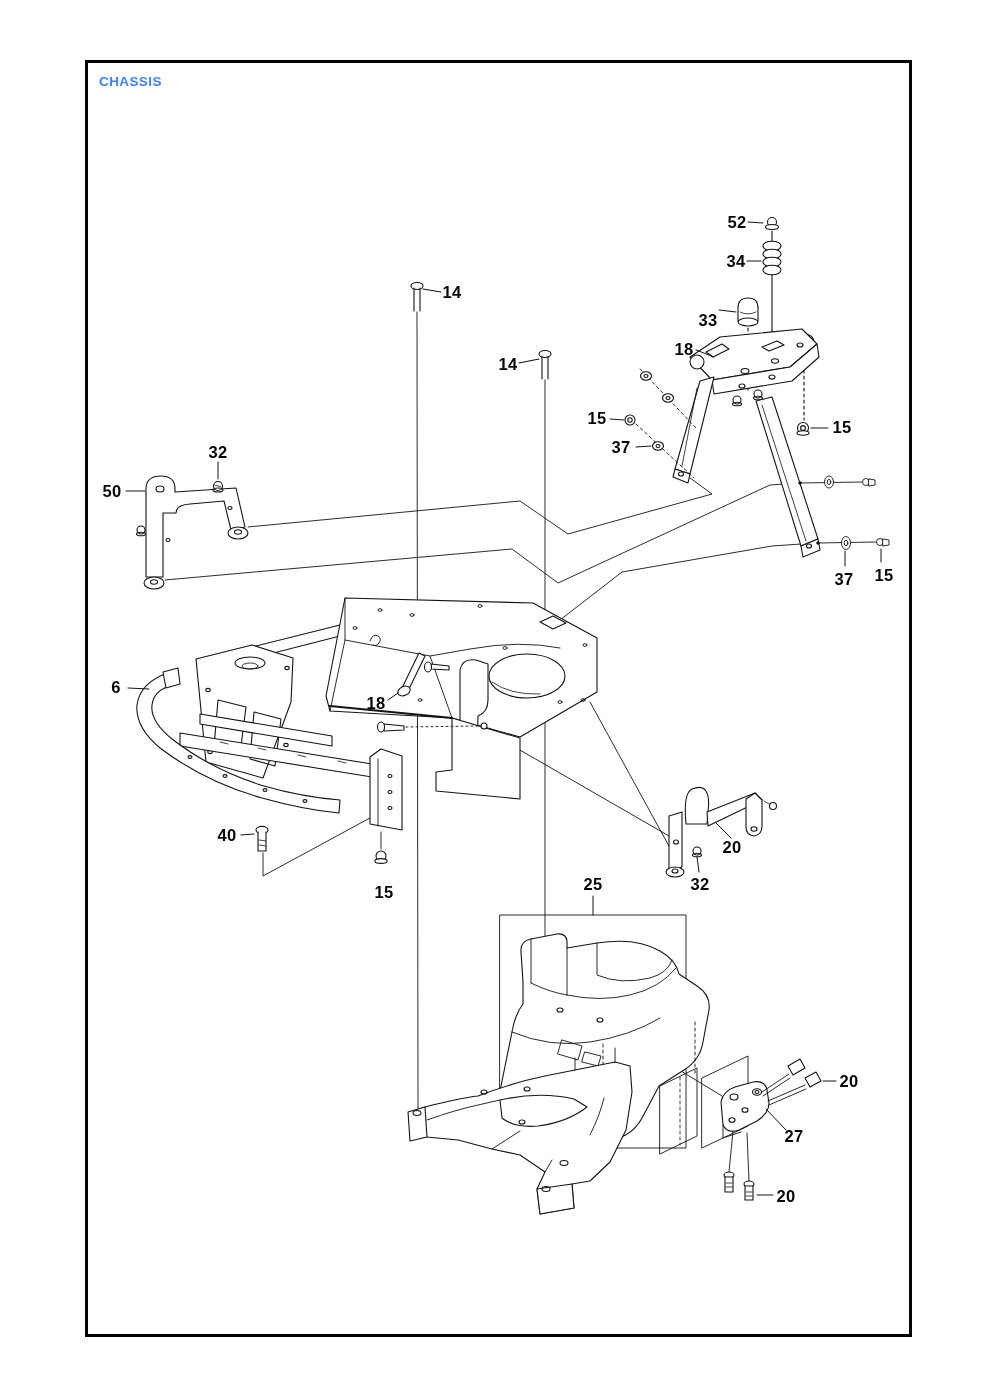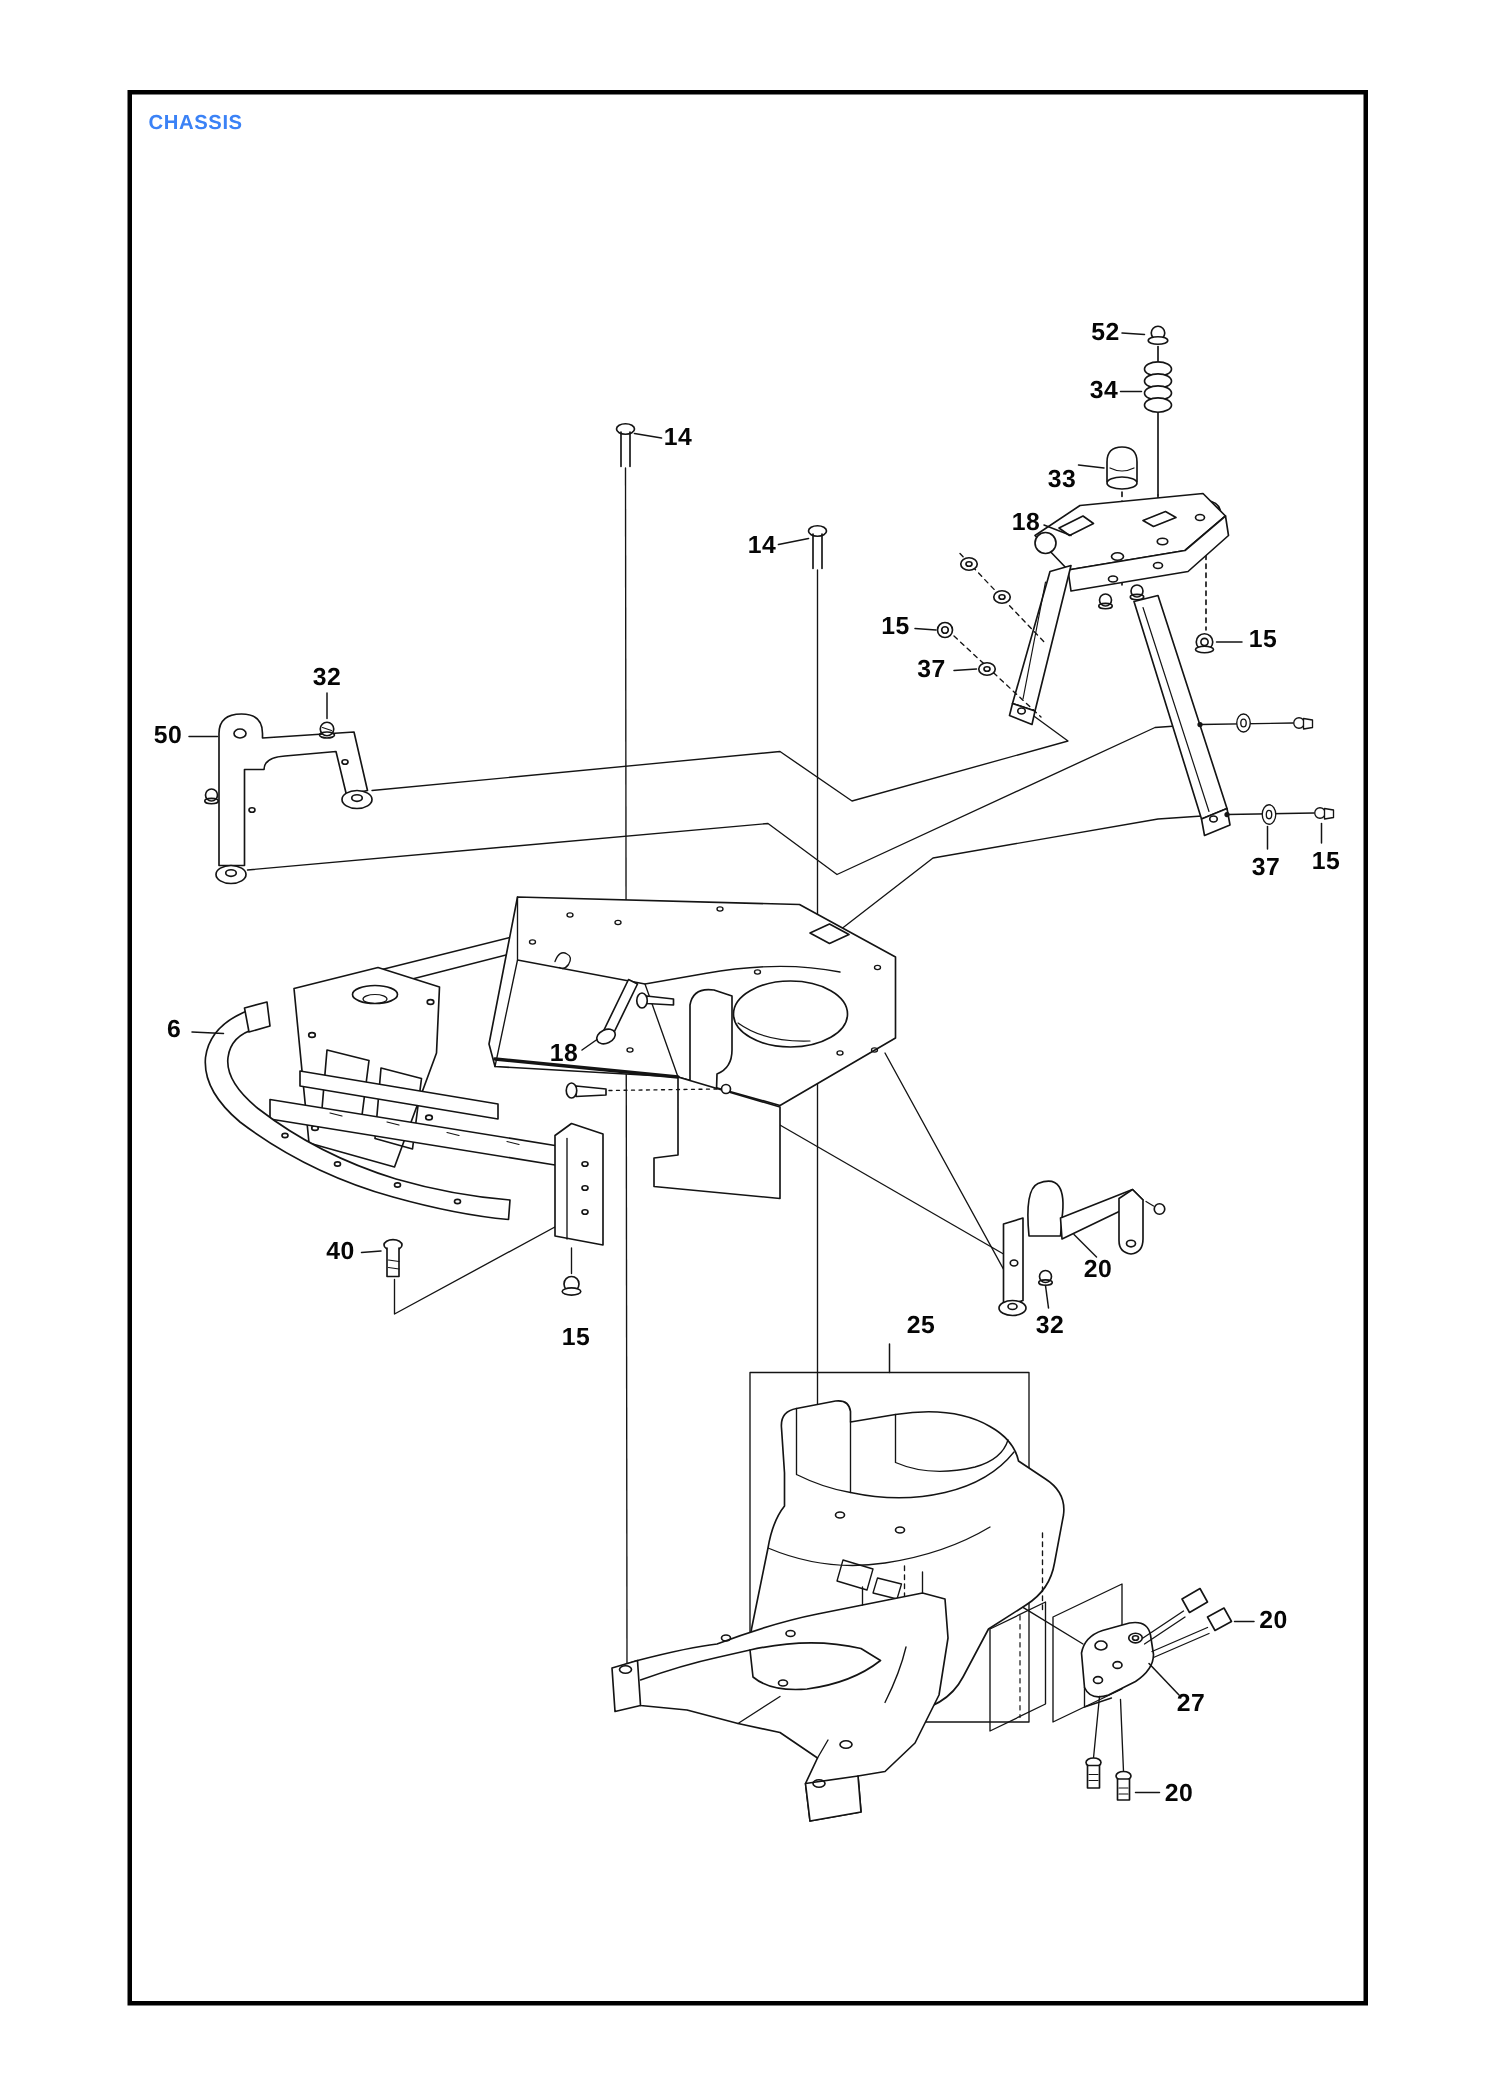--- a/index.html
+++ b/index.html
@@ -374,20 +374,20 @@
     <span class="co" style="left:621px;top:447px">37</span>
     <span class="co" style="left:842px;top:427px">15</span>
     <span class="co" style="left:844px;top:579px">37</span>
     <span class="co" style="left:884px;top:575px">15</span>
     <span class="co" style="left:218px;top:452px">32</span>
     <span class="co" style="left:112px;top:491px">50</span>
     <span class="co" style="left:116px;top:687px">6</span>
     <span class="co" style="left:376px;top:703px">18</span>
     <span class="co" style="left:227px;top:835px">40</span>
     <span class="co" style="left:384px;top:892px">15</span>
-    <span class="co" style="left:614px;top:884px">25</span>
+    <span class="co" style="left:593px;top:884px">25</span>
     <span class="co" style="left:732px;top:847px">20</span>
     <span class="co" style="left:700px;top:884px">32</span>
     <span class="co" style="left:849px;top:1081px">20</span>
     <span class="co" style="left:794px;top:1136px">27</span>
     <span class="co" style="left:786px;top:1196px">20</span>
   </div>
 </div>
 
 </body></html>

